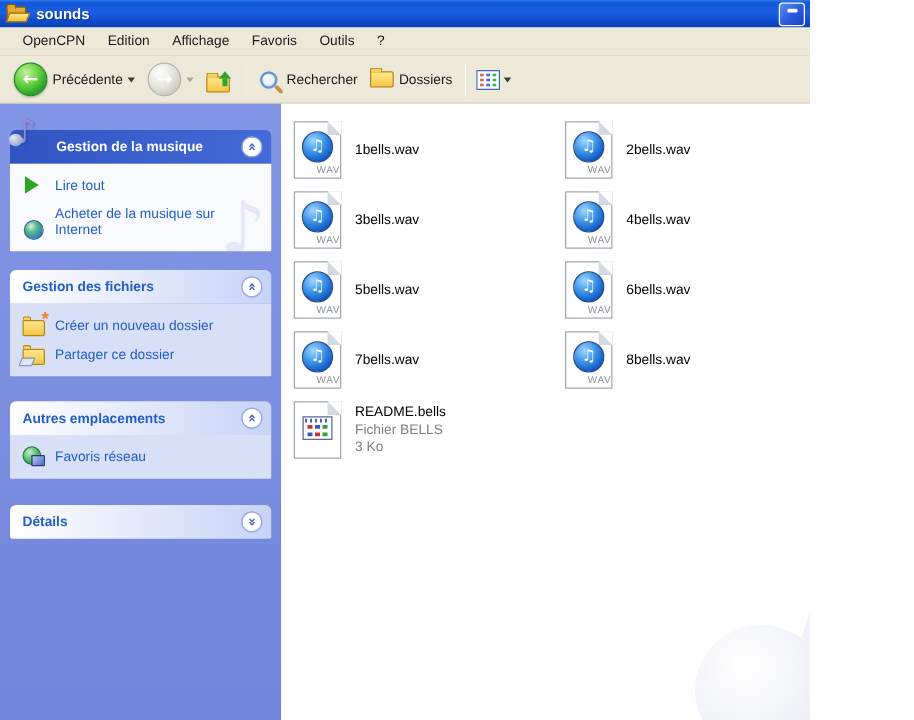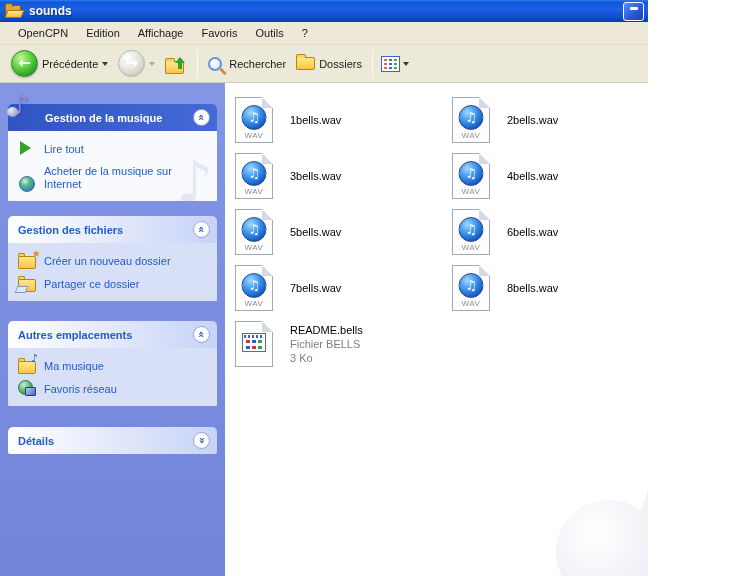--- a/index.html
+++ b/index.html
@@ -96,28 +96,28 @@
 
   
   .main { flex:1; background:#fff; position:relative; overflow:hidden; }
   .files { padding:9px 0 0 10px; display:flex; flex-wrap:wrap; width:444px; }
   .tile { width:217px; height:56px; display:flex; align-items:center; cursor:pointer; }
   .file-icon { width:38px; height:46px; background:#fefefe; border:1px solid #a2a8b2; position:relative; flex:none; }
   .fold { position:absolute; top:-1px; right:-1px; width:0; height:0; border-bottom:11px solid #d4d9e4; border-right:11px solid #ffffff; }
   .disc { position:absolute; top:7px; left:50%; transform:translateX(-50%); width:25px; height:25px; border-radius:50%;
     background:radial-gradient(circle at 35% 28%,#9ed8ff 0%,#3f96ea 40%,#0d57c2 78%,#063e96 100%); border:1px solid #2a4a8e;
     color:#fff; font-size:13px; display:flex; align-items:center; justify-content:center; line-height:1; }
-  .wav-badge { position:absolute; bottom:2px; left:0; width:100%; text-align:center; font-size:8px; letter-spacing:.5px; color:#8a8f98; }
+  .wav-badge { position:absolute; bottom:2px; left:0; width:100%; text-align:right; font-size:8px; letter-spacing:.5px; color:#8a8f98; }
   .mini-win { position:absolute; top:11px; left:50%; transform:translateX(-50%); width:24px; height:19px; border:1px solid #5a6a9a; background:#fff; display:block; }
   .mini-title { display:block; height:3px; margin:1px; background:repeating-linear-gradient(90deg,#4858c8 0 2px,#ffffff 2px 4px); }
   .mini-cells { display:block; width:17px; height:9px; margin:2px auto 0;
     background-image:linear-gradient(#c03838,#c03838),linear-gradient(#3858c0,#3858c0),linear-gradient(#38a040,#38a040),linear-gradient(#3858c0,#3858c0),linear-gradient(#c03838,#c03838),linear-gradient(#38a040,#38a040);
     background-size:4px 3px; background-repeat:no-repeat;
     background-position:0 0,6px 0,12px 0,0 6px,6px 6px,12px 6px; }
-  .tile-text { margin-left:17px; }
+  .tile-text { margin-left:11px; }
   .tile-name { color:#000; line-height:14px; }
   .tile-meta { color:#7e7e7e; line-height:14px; }
 
   .bubble { position:absolute; right:-14px; bottom:-28px; width:106px; height:104px; border-radius:50%;
     background:radial-gradient(circle at 38% 32%,#ffffff 0%,#f4f5f9 45%,#e3e6ef 100%); }
   .bubble::before { content:""; position:absolute; right:2px; top:-46px; width:11px; height:66px; background:#f1f2f7; transform:rotate(18deg); border-radius:4px; }
 </style>
 </head>
 <body>
 
@@ -232,26 +232,20 @@
         </div>
         <div class="panel light">
           <div class="panel-header">
             <span class="panel-title">Autres emplacements</span>
             <span class="chev">
               <span class="g glyph">«</span>
             </span>
           </div>
           <div class="panel-body">
             <div class="p-item">
-              <span class="si music-folder-icon">
-                <span class="tab"></span>
-              </span>
-              <span class="p-label">Ma musique</span>
-            </div>
-            <div class="p-item">
               <span class="si network-icon"></span>
               <span class="p-label">Favoris réseau</span>
             </div>
           </div>
         </div>
         <div class="panel light collapsed">
           <div class="panel-header">
             <span class="panel-title">Détails</span>
             <span class="chev">
               <span class="g glyph">«</span>

